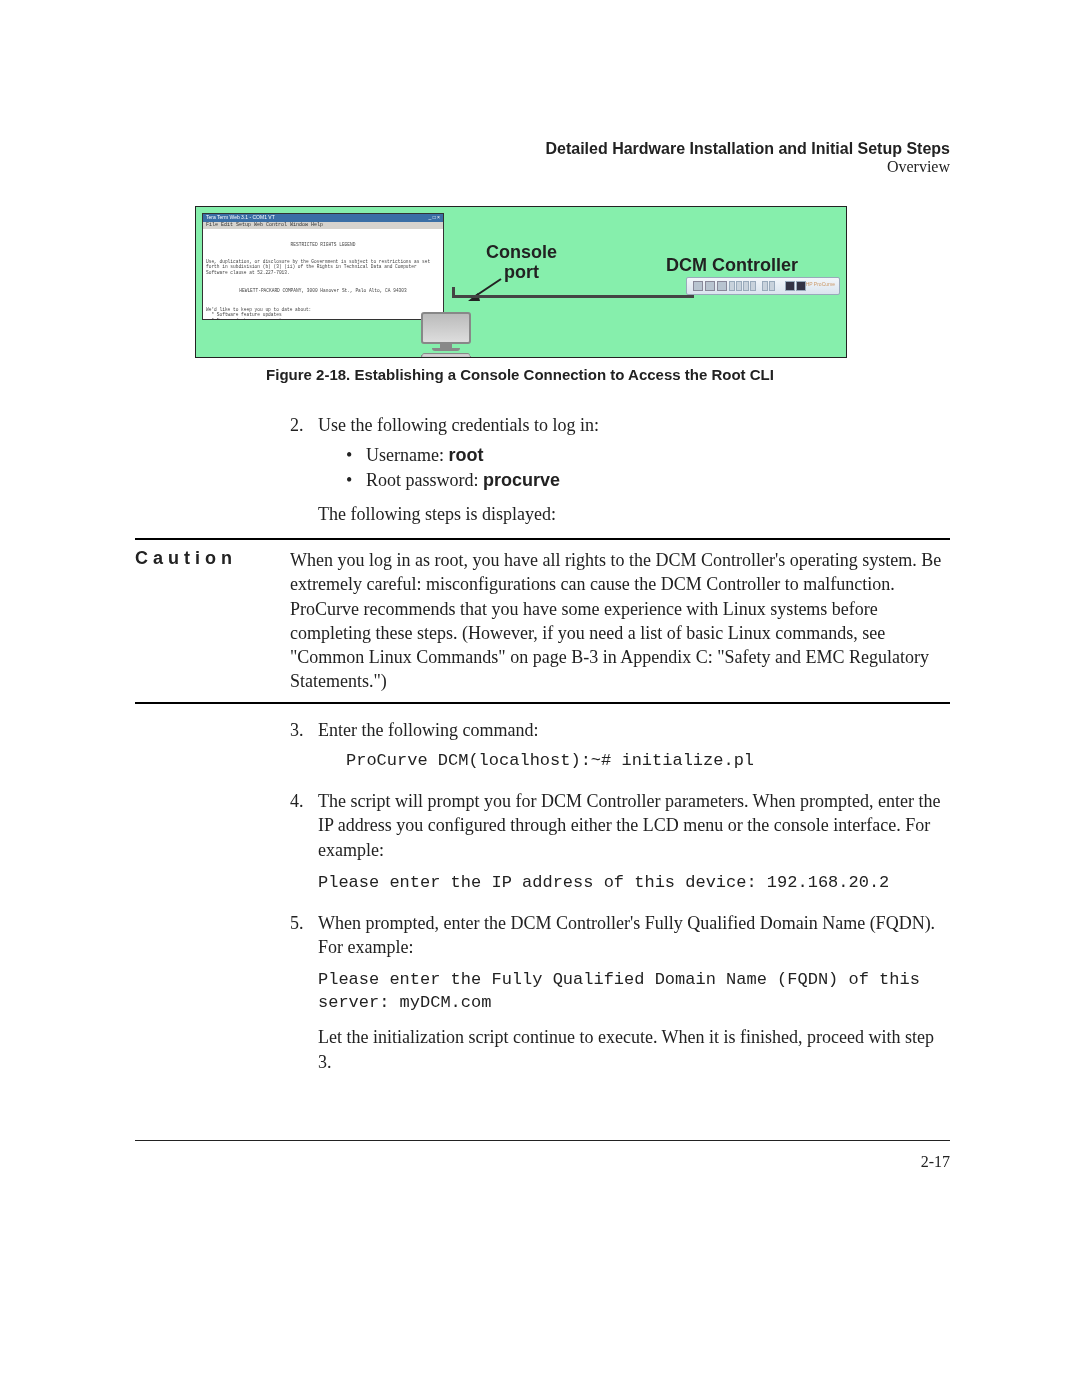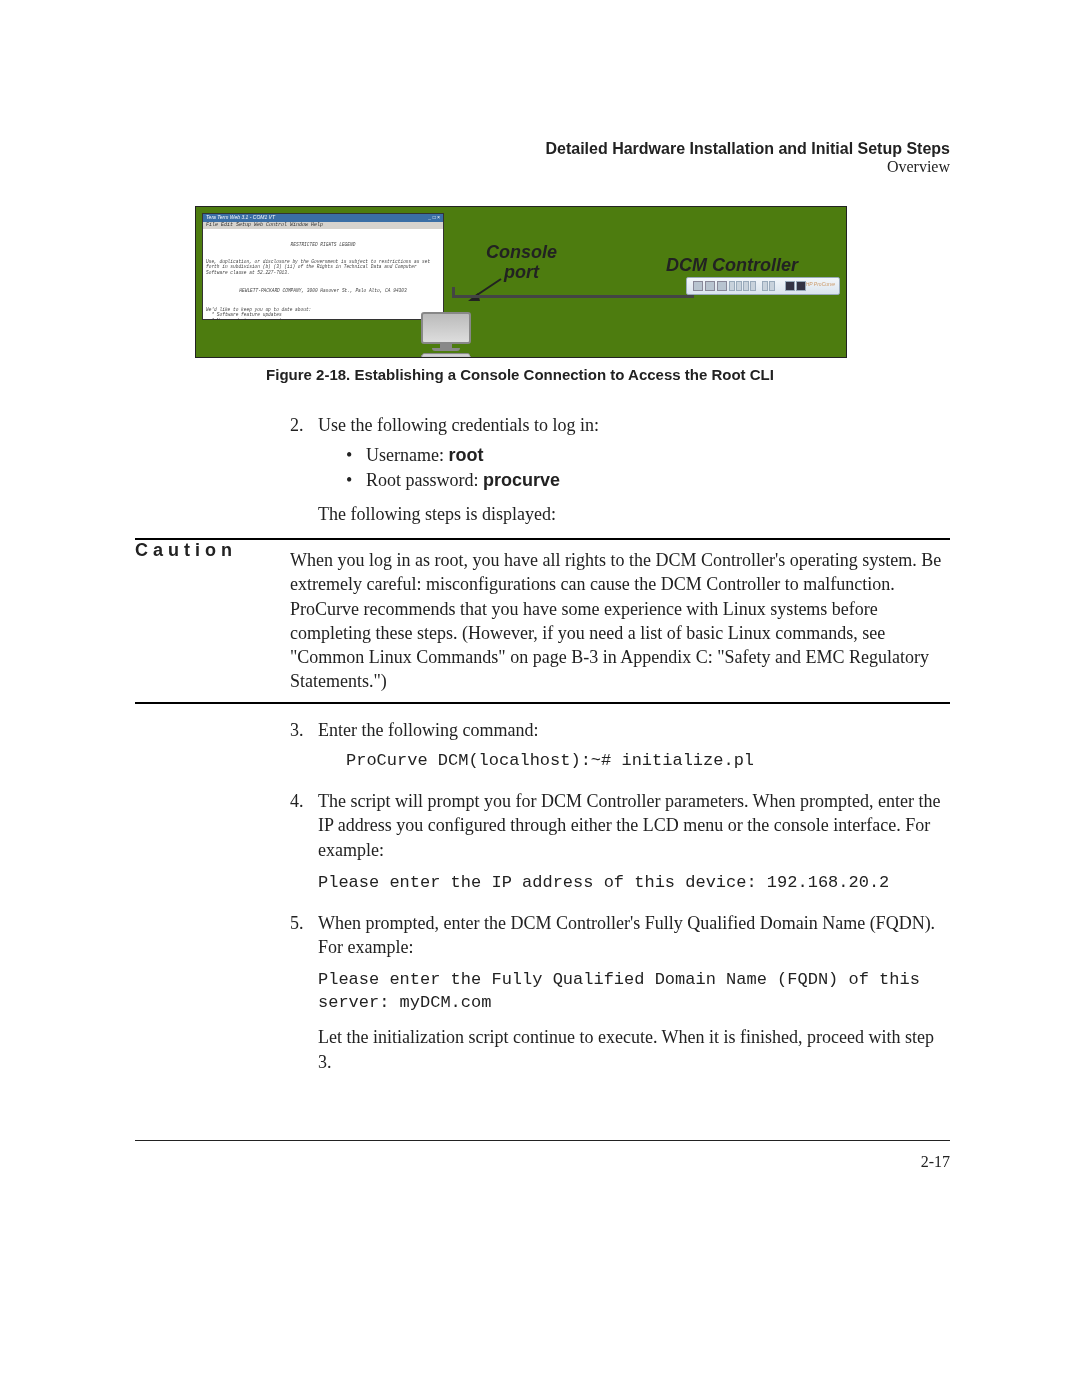--- a/index.html
+++ b/index.html
@@ -29,23 +29,22 @@
   .header-sub {
     font-family: Liberation Serif, serif;
     font-size: 16px;
   }
   .figure-wrap {
     border: 1px solid #222;
     width: 650px;
     height: 150px;
     margin: 0 auto 8px 60px;
     position: relative;
-    background: #4d7c0f;
+    background: #86efac;
     overflow: hidden;
-    font-style: italic;
   }
   .terminal-win {
     position: absolute;
     left: 6px;
     top: 6px;
     width: 240px;
     height: 105px;
     border: 1px solid #333;
     background: #fff;
     font-family: "Courier New", monospace;
@@ -240,20 +239,21 @@
     margin: 6px 0;
   }
   .caution-row {
     display:flex;
     margin-top: 26px;
     margin-bottom: 8px;
   }
   .caution-label-cell {
     width: 155px;
     flex-shrink: 0;
+    padding-top: 8px;
   }
   .caution-label {
     font-family: Arial, Helvetica, sans-serif;
     font-weight: bold;
     font-size: 18px;
     letter-spacing: 5px;
   }
   .caution-body {
     flex:1;
     font-size:18px;

